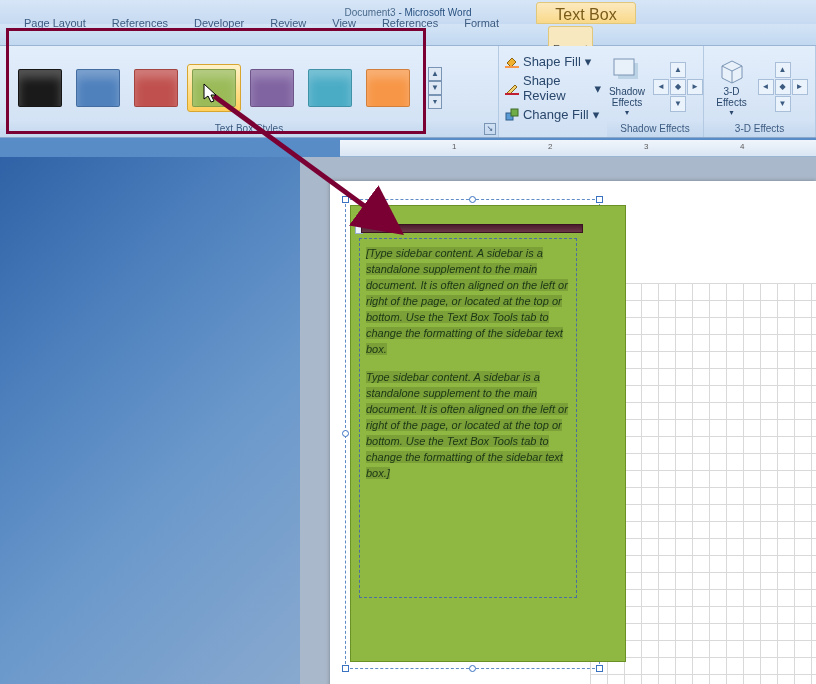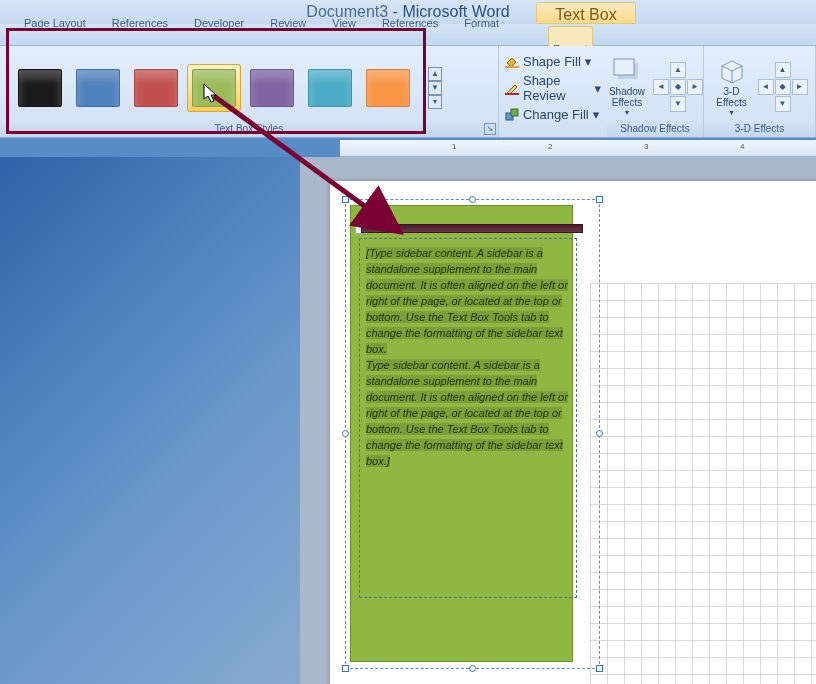--- a/index.html
+++ b/index.html
@@ -19,21 +19,21 @@
     background: linear-gradient(to bottom, #d7e6f7, #c6daf1);
     display: flex;
     align-items: center;
     position: relative;
   }
   .title-center {
     position: absolute;
     left: 0; right: 0;
     text-align: center;
     color: #295180;
-    font-size: 16px;
+    font-size: 10px;
   }
   .title-doc { color: #4a6a8c; }
   .context-tab-title {
     position: absolute;
     left: 536px;
     top: 2px;
     width: 100px;
     height: 22px;
     background: linear-gradient(to bottom, #fce9bf, #f9d989);
     border: 1px solid #e0c77a;
@@ -258,21 +258,21 @@
     width: 7px; height: 7px;
     background: #fff;
     border: 1px solid #3a72c2;
     border-radius: 50%;
   }
   .sel-handle.sq { border-radius: 0; }
   .greenbox {
     position: absolute;
     left: 20px;
     top: 24px;
-    width: 223px;
+    width: 276px;
     height: 457px;
     background: #8fb842;
     border: 1px solid #6a9125;
   }
   .inner-textbox {
     position: absolute;
     left: 8px;
     top: 32px;
     width: 218px;
     height: 360px;
@@ -297,21 +297,21 @@
     background: #eef4fb;
     border: 1px solid #98add0;
   }
   .sidebar-text {
     font-style: italic;
     font-size: 11px;
     color: #1a3615;
     line-height: 16px;
   }
   .sidebar-text span { background: #7aa037; }
-  .para2 { margin-top: 0; }
+  .para2 { margin-top: 12px; }
 
   .cursor-img {
     position: absolute;
     z-index: 60;
     pointer-events: none;
   }
 </style>
 </head>
 <body>
 

